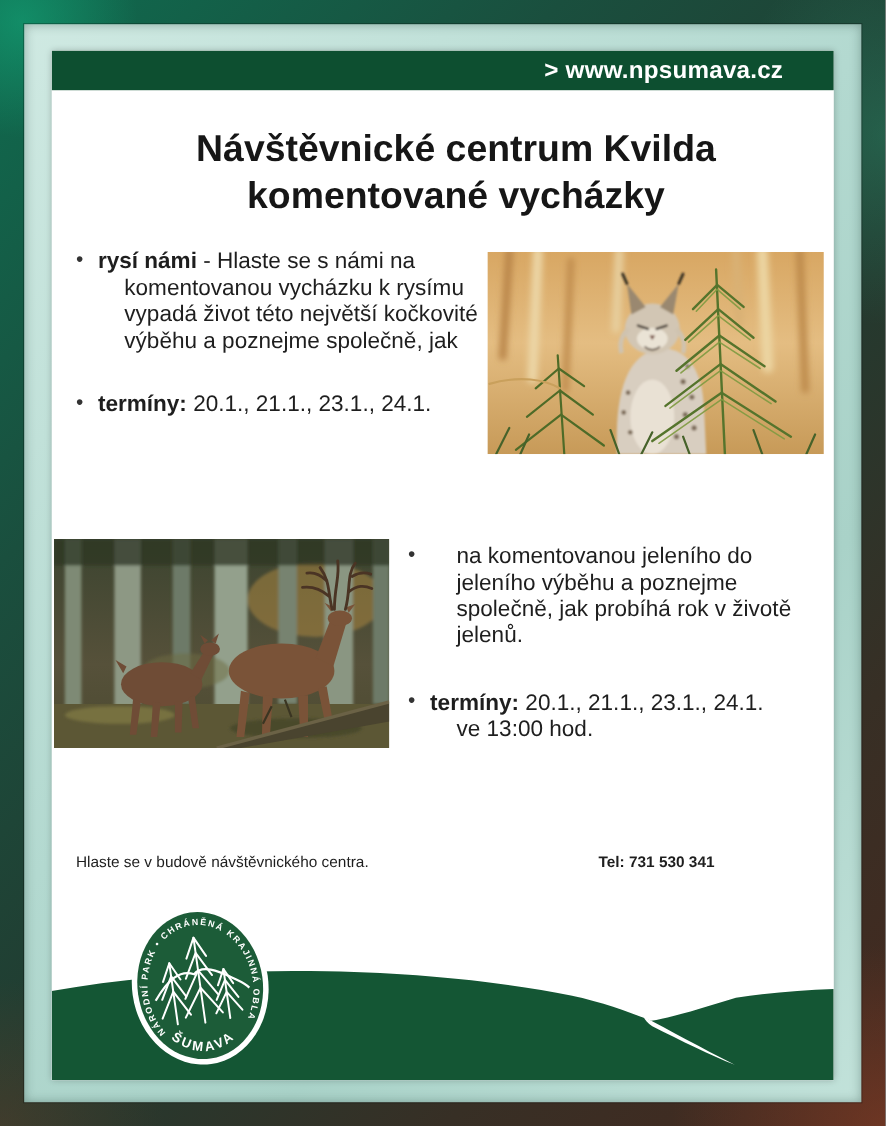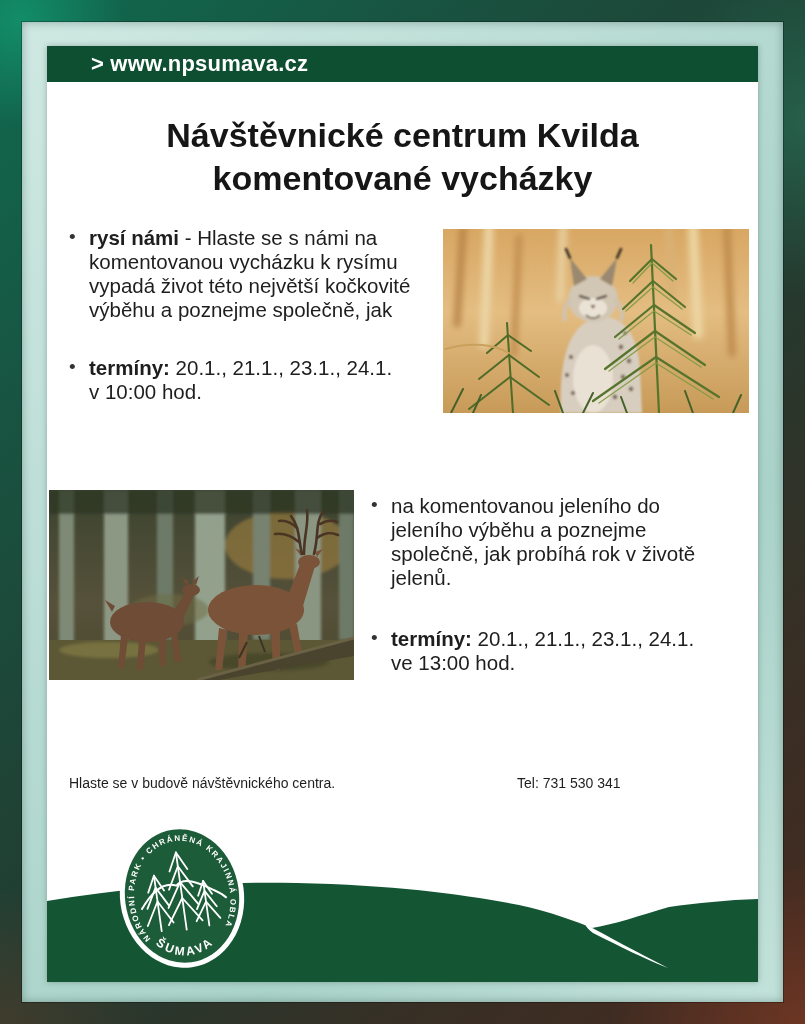--- a/index.html
+++ b/index.html
@@ -27,56 +27,56 @@
     box-shadow:0 0 6px rgba(0,0,0,.25);
     overflow:hidden;
   }
 
   
   .topbar {
     position:absolute; left:0; top:0; width:100%; height:36px;
     background:#0d4f30;
   }
   .topbar .url {
-    display:block; padding-right:46px;
+    display:block; text-align:right; padding-right:46px;
     line-height:35px; font-size:22px; font-weight:bold; color:#ffffff;
     letter-spacing:.2px;
     padding-left:44px;
   }
 
   
   .title {
     position:absolute; top:68px; left:0; width:100%;
     text-align:center; color:#161616;
     font-size:34px; font-weight:bold; line-height:43px;
   }
 
   
   .bullets { position:absolute; list-style:none; color:#1e1e1e; font-size:20.5px; line-height:24px; }
   .bullets li { position:relative; padding-left:22px; }
   .bullets li + li { margin-top:34px; }
   .bullets .dot { position:absolute; left:2px; top:-1px; font-size:19px; color:#333; }
-  .tline { display:block; white-space:nowrap; }
+  .tline { display:block; white-space:nowrap;padding-left:24px; }
   .lead b, .bullets b { font-weight:bold; }
 
   .text-lynx { left:20px; top:180px; width:404px; }
   .text-deer { left:322px; top:448px; width:392px; }
   .text-deer li + li { margin-top:37px; }
 
   
   .photo { position:absolute; overflow:hidden; }
   .photo svg { display:block; width:100%; height:100%; }
   .photo-lynx { left:396px; top:183px; width:306px; height:184px; }
   .photo-deer { left:2px;  top:444px; width:305px; height:190px; }
 
   
   .contact { position:absolute; left:20px; top:720px; width:680px; height:40px;
              font-size:14px; color:#1e1e1e; line-height:34px; }
   .contact .note { position:absolute; left:2px; top:0; white-space:nowrap; }
-  .contact .tel  { position:absolute; left:450px; top:0; white-space:nowrap; }
+  .contact .tel  { position:absolute; left:477px; top:0; white-space:nowrap;font-weight:bold; }
 
   
   .footer-waves { position:absolute; left:0; bottom:0; width:711px; height:165px; }
   .logo { position:absolute; left:64px; top:770px; width:142px; height:160px;
           transform:rotate(-8deg); }
 </style>
 </head>
 <body>
 
 <div class="frame">
@@ -96,21 +96,20 @@
         <li>
           <span class="dot">•</span>
           <span class="lead"><b>rysí námi</b><span> - Hlaste se s námi na</span></span>
           <span class="tline">komentovanou vycházku k rysímu</span>
           <span class="tline">vypadá život této největší kočkovité</span>
           <span class="tline">výběhu a poznejme společně, jak</span>
         </li>
         <li>
           <span class="dot">•</span>
           <span class="lead"><b>termíny:</b><span> 20.1., 21.1., 23.1., 24.1.</span></span>
-          <span class="tline">v 10:00 hod.</span>
         </li>
       </ul>
 
       <figure class="photo photo-lynx">
         <svg viewBox="0 0 306 184" preserveAspectRatio="none">
           <defs>
             <linearGradient id="lxbg" x1="0" y1="0" x2="0" y2="1">
               <stop offset="0" stop-color="#d8a763"></stop>
               <stop offset=".45" stop-color="#e4bd82"></stop>
               <stop offset="1" stop-color="#c79a58"></stop>

